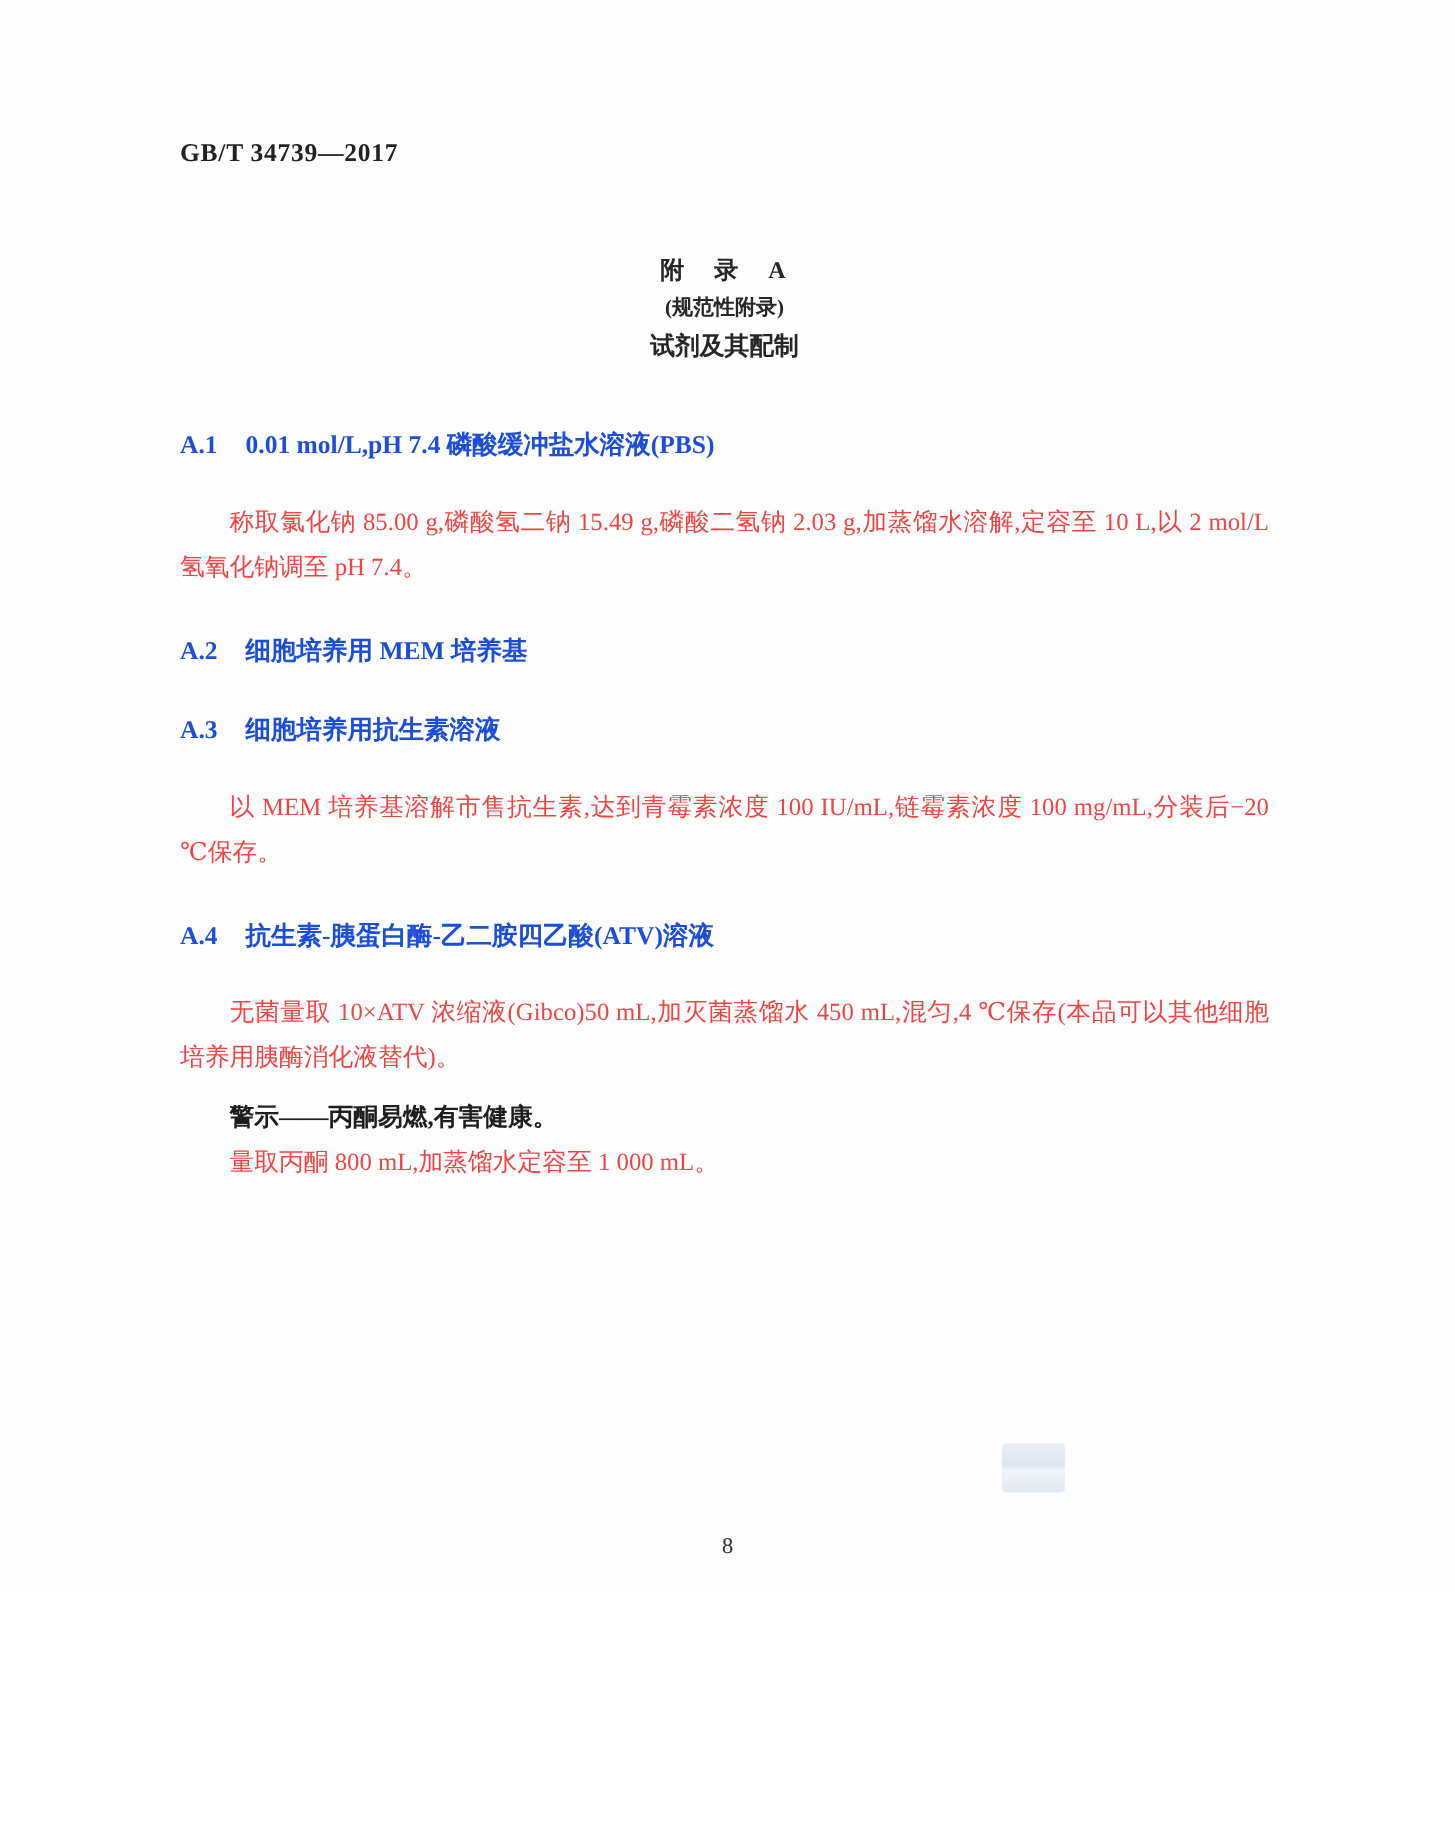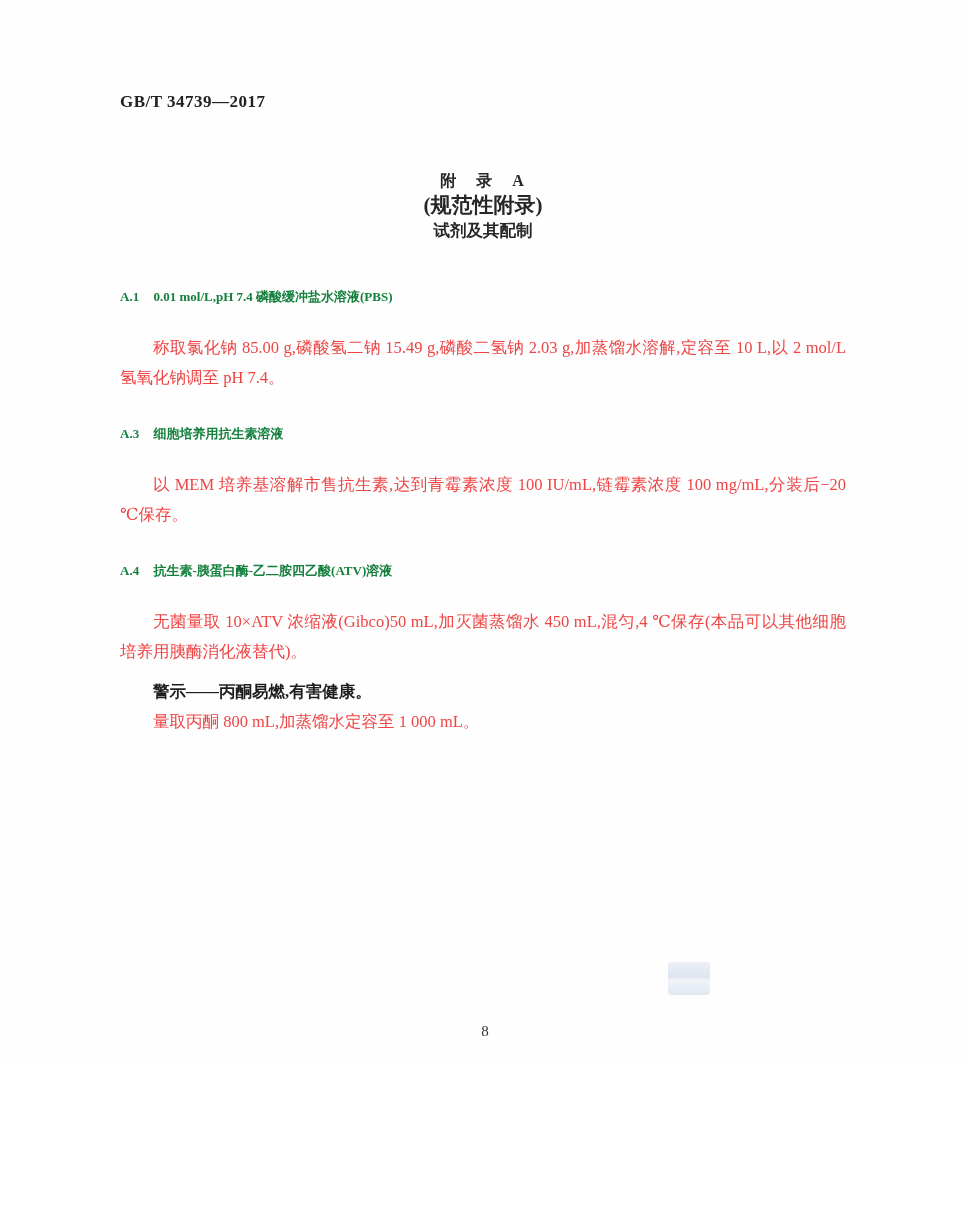--- a/index.html
+++ b/index.html
@@ -24,29 +24,29 @@
     font-weight: bold;
     letter-spacing: 0.5px;
     color: #222;
   }
   .appendix-title {
     text-align: center;
     font-weight: bold;
     margin-top: 56px;
   }
   .appendix-title .t1 { font-size: 16px; line-height: 25px; letter-spacing: 2px; }
-  .appendix-title .t2 { font-size: 21px; line-height: 25px; }
+  .appendix-title .t2 { font-size: 14px; line-height: 25px; }
   .appendix-title .t3 { font-size: 16.5px; line-height: 25px; }
   .section-heading {
     margin-top: 29px;
     margin-bottom: 0;
     font-weight: bold;
-    font-size: 13px;
+    font-size: 17px;
     line-height: 24px;
-    color: #15803d;
+    color: #1d4ed8;
   }
   .section-heading .sec-num { margin-right: 1.1em; }
   .section-heading:first-of-type { margin-top: 42px; }
   .para {
     margin: 24px 0 0 0;
     font-size: 16.5px;
     line-height: 30px;
     text-align: justify;
     text-indent: 2em;
     color: #ef4444;
@@ -83,20 +83,21 @@
 
     <div class="appendix-title">
       <div class="t1">附　录　A</div>
       <div class="t2">(规范性附录)</div>
       <div class="t3">试剂及其配制</div>
     </div>
 
     <h3 class="section-heading"><span class="sec-num">A.1</span><span>0.01 mol/L,pH 7.4 磷酸缓冲盐水溶液(PBS)</span></h3>
     <p class="para">称取氯化钠 85.00 g,磷酸氢二钠 15.49 g,磷酸二氢钠 2.03 g,加蒸馏水溶解,定容至 10 L,以 2 mol/L氢氧化钠调至 pH 7.4。</p>
 
+    <h3 class="section-heading"><span class="sec-num">A.2</span><span>细胞培养用 MEM 培养基</span></h3>
 
     <h3 class="section-heading"><span class="sec-num">A.3</span><span>细胞培养用抗生素溶液</span></h3>
     <p class="para">以 MEM 培养基溶解市售抗生素,达到青霉素浓度 100 IU/mL,链霉素浓度 100 mg/mL,分装后−20 ℃保存。</p>
 
     <h3 class="section-heading"><span class="sec-num">A.4</span><span>抗生素-胰蛋白酶-乙二胺四乙酸(ATV)溶液</span></h3>
     <p class="para">无菌量取 10×ATV 浓缩液(Gibco)50 mL,加灭菌蒸馏水 450 mL,混匀,4 ℃保存(本品可以其他细胞培养用胰酶消化液替代)。</p>
 
     <p class="para warning">警示——丙酮易燃,有害健康。</p>
     <p class="para measure">量取丙酮 800 mL,加蒸馏水定容至 1 000 mL。</p>
 

